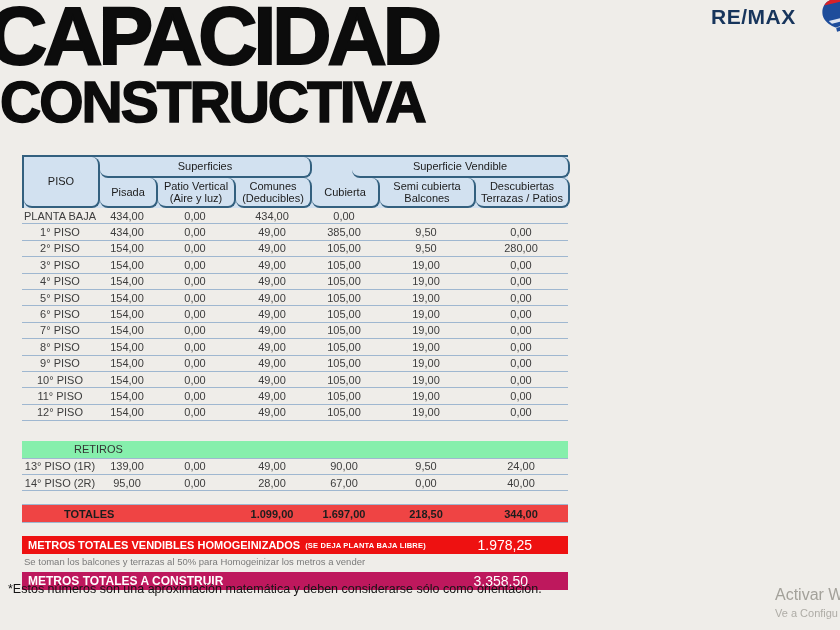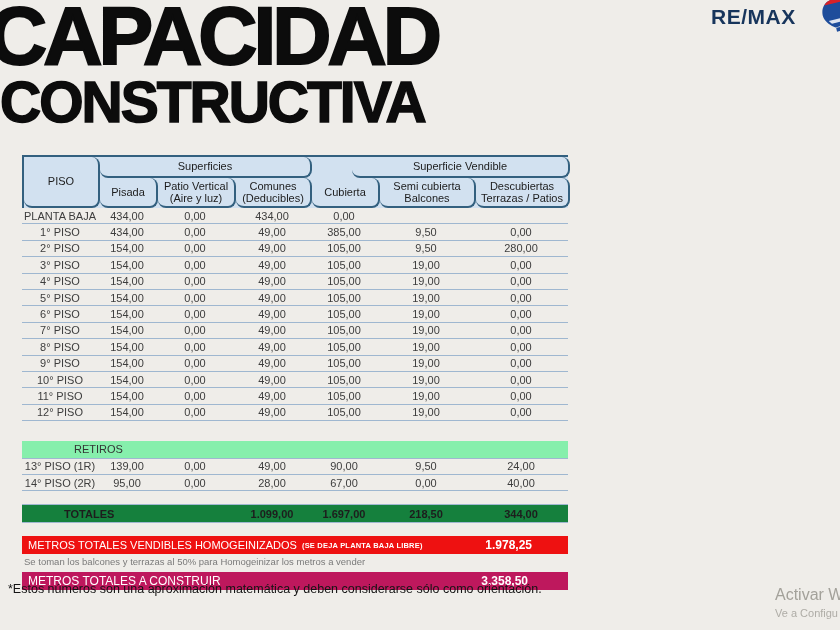--- a/index.html
+++ b/index.html
@@ -48,29 +48,29 @@
   .trow{
     display:grid;
     grid-template-columns:76px 58px 78px 76px 68px 96px 94px;
     align-items:center;height:15.4px;
     border-bottom:1px solid #9fb7d0;
   }
   .trow .c{font-size:11px;color:#3d3d3d;text-align:center;white-space:nowrap;overflow:visible;}
   .trow.spacer{border-bottom:none;height:auto;}
   .trow.section{background:#86efac;height:16.5px;}
   .trow.section .c-label{grid-column:1/-1;text-align:left;padding-left:52px;color:#333;}
-  .trow.totals{background:#15803d;height:17px;border-top:1px solid #9fb7d0;border-bottom:1px solid #9fb7d0;}
+  .trow.totals{background:#ef4444;height:17px;border-top:1px solid #9fb7d0;border-bottom:1px solid #9fb7d0;}
   .trow.totals .c{font-weight:bold;color:#1d1d1d;}
   .trow.totals .c-label{text-align:left;padding-left:42px;}
   
   .banner{display:flex;align-items:center;height:18px;color:#fff;}
   .banner.red{margin-top:13px;}
-  .banner .b-label{font-size:11px;font-weight:normal;padding-left:6px;white-space:nowrap;}
+  .banner .b-label{font-size:11px;font-weight:bold;padding-left:6px;white-space:nowrap;}
   .banner .b-sub{font-size:7.5px;font-weight:bold;margin-left:5px;white-space:nowrap;letter-spacing:.2px;}
-  .banner .b-value{margin-left:auto;font-size:12px;font-weight:bold;text-align:center;}
+  .banner .b-value{margin-left:auto;font-size:14px;font-weight:normal;text-align:center;}
   .banner.red .b-value{padding-right:36px;}
   .banner.blue{margin-top:3px;}
   .banner.blue .b-label{font-size:12px;}
   .banner.blue .b-value{padding-right:40px;}
   .sheet-note{font-size:9.5px;color:#7a7a7a;padding:2px 0 1px 2px;height:12px;white-space:nowrap;}
   
   .footer{position:absolute;left:8px;top:581px;font-size:12.5px;color:#141414;line-height:17.5px;white-space:nowrap;}
   
   .wm1{position:absolute;left:775px;top:586px;font-size:16px;color:#a3a19a;white-space:nowrap;}
   .wm2{position:absolute;left:775px;top:607px;font-size:11px;color:#aeaca6;white-space:nowrap;}

